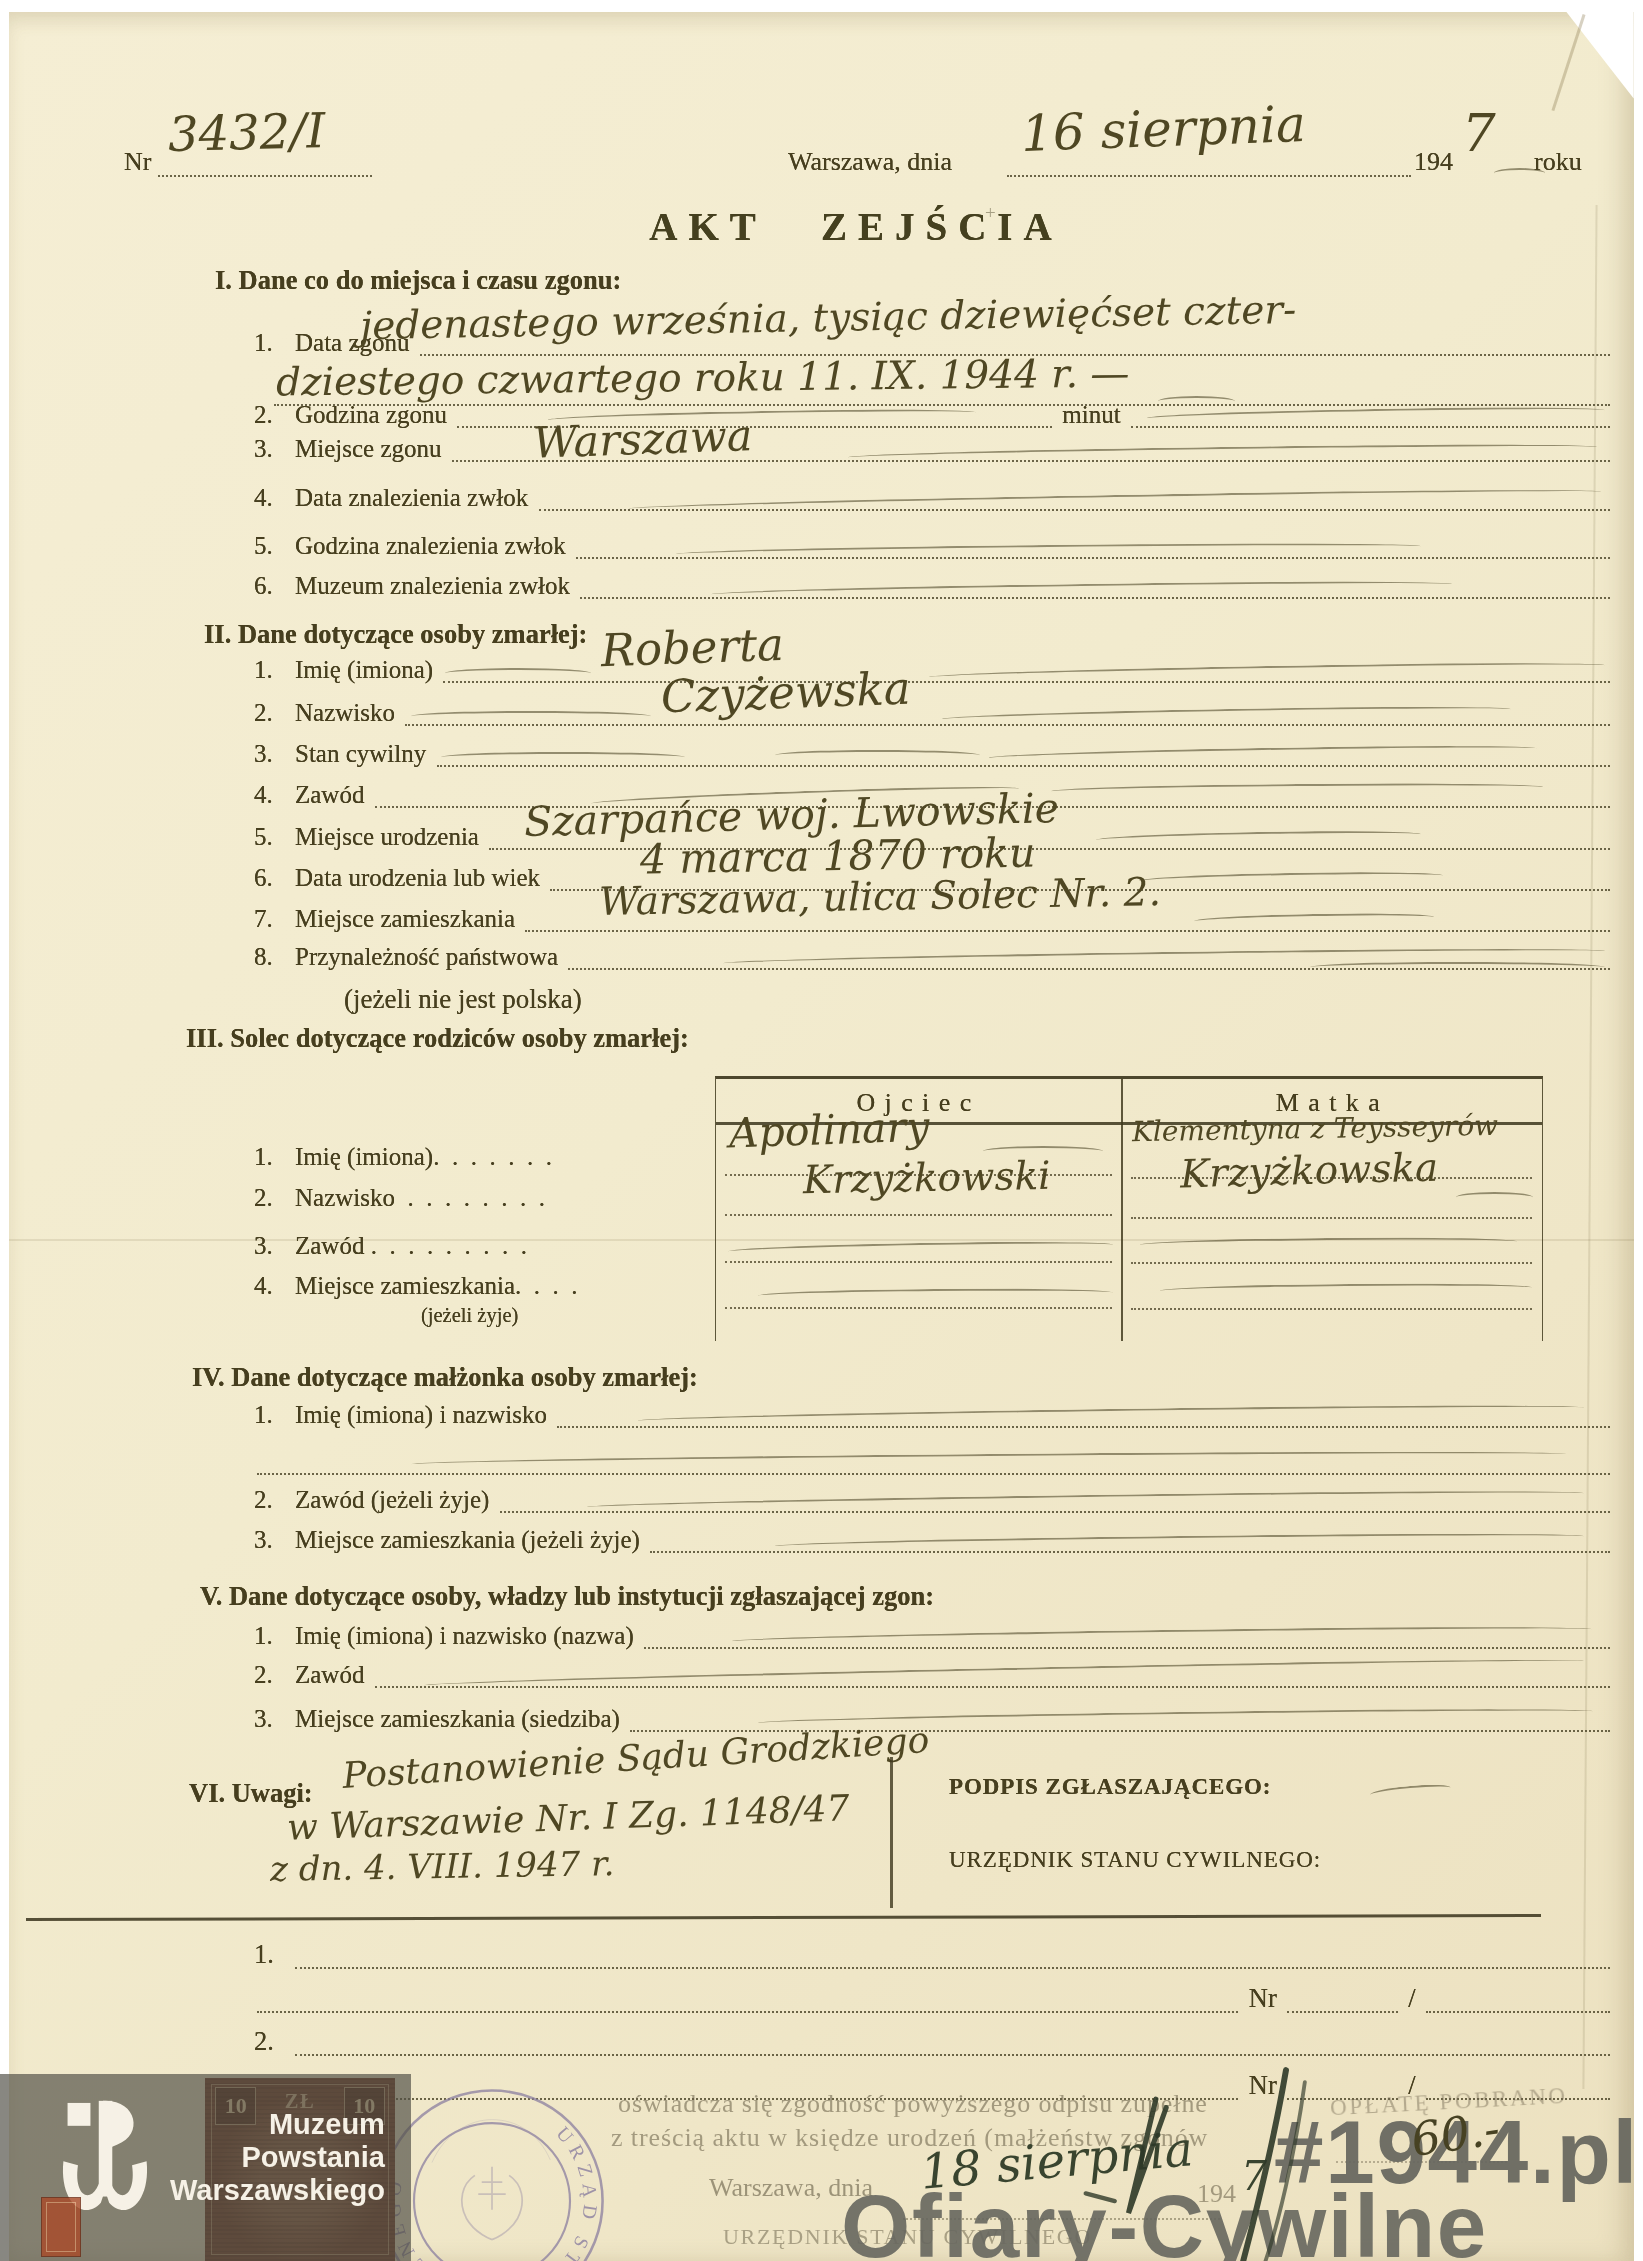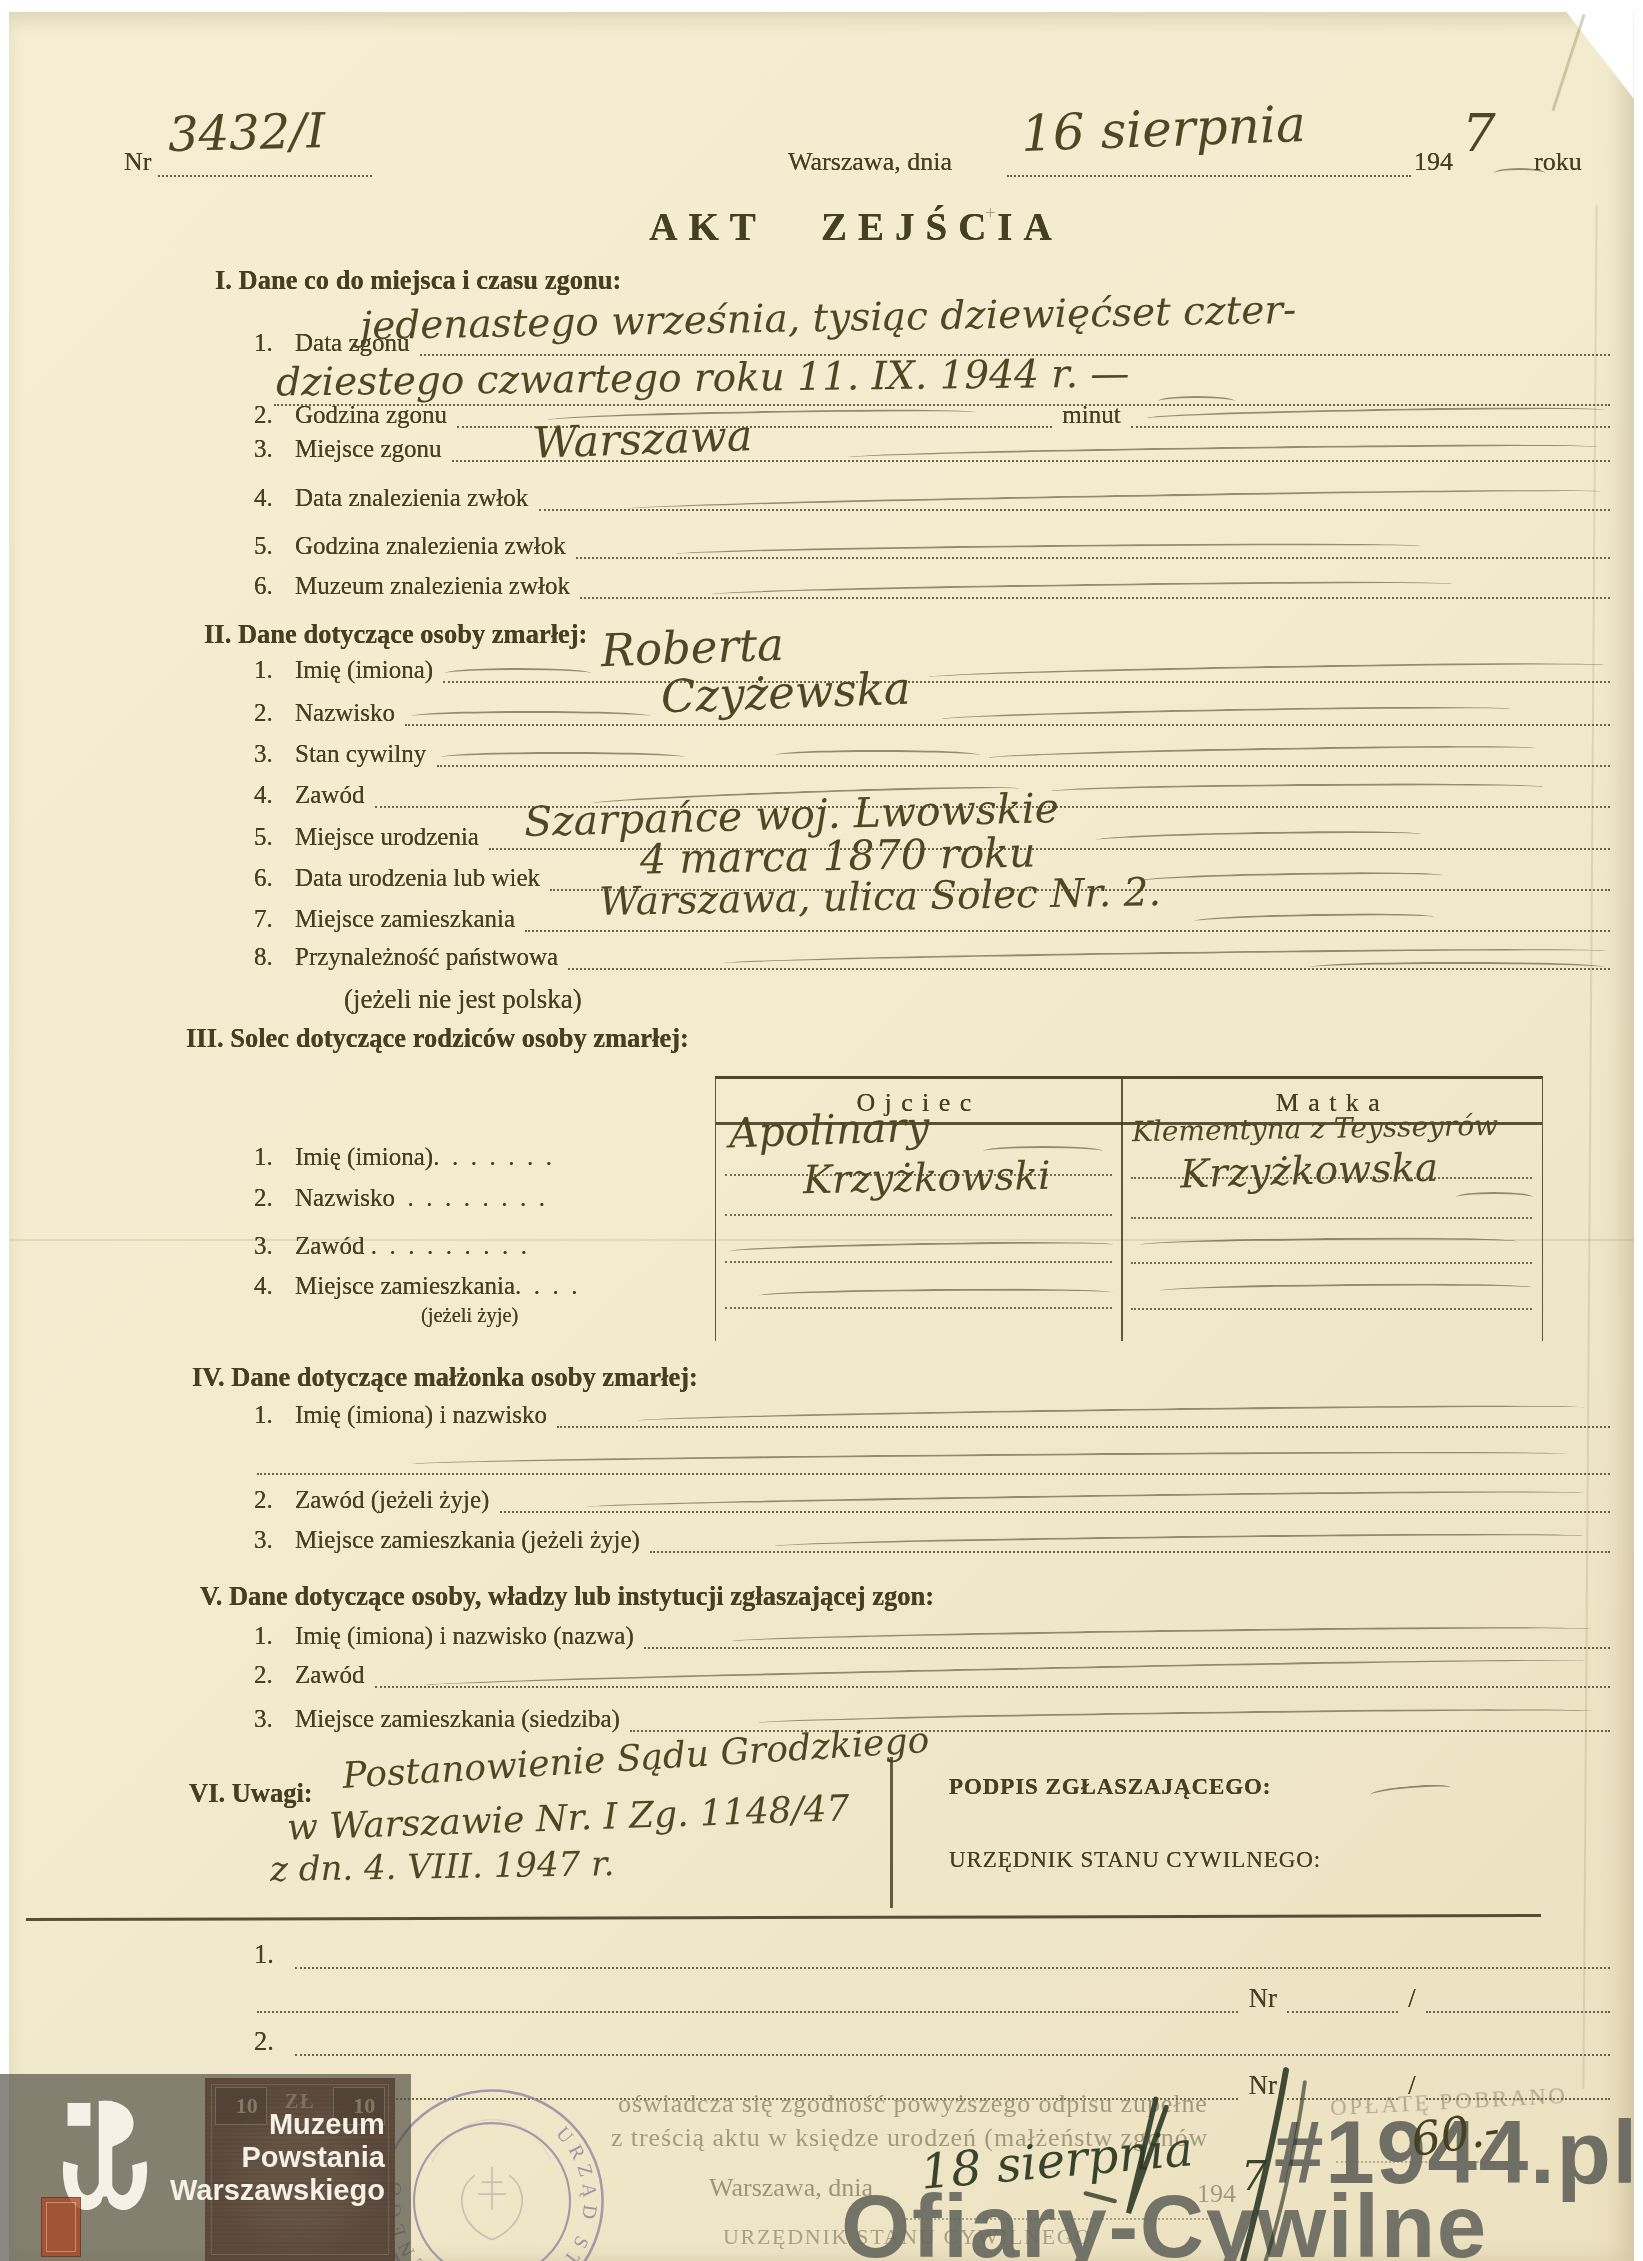--- a/index.html
+++ b/index.html
@@ -40,21 +40,21 @@
   .wm{position:absolute;font-family:"Liberation Sans",sans-serif;font-weight:bold;color:#67675f;white-space:nowrap;line-height:1;}
   .ovl{position:absolute;left:0;top:2074px;width:411px;height:188px;background:rgba(80,78,70,.68);}
   .ovl-txt{position:absolute;left:170px;top:34px;font-family:"Liberation Sans",sans-serif;font-weight:bold;
            font-size:29px;line-height:33px;color:#f6f1e6;text-align:right;}
   .rev{position:absolute;left:205px;top:2078px;width:190px;height:183px;background:#7b432a;
        background-image:repeating-linear-gradient(0deg,rgba(40,10,0,.18) 0 1.7px,rgba(0,0,0,0) 1.7px 4.3px),
        radial-gradient(circle at 50% 55%, rgba(235,200,150,.25) 0 28%, rgba(0,0,0,0) 60%);}
   .rev .inner{position:absolute;inset:6px;border:1.7px solid rgba(235,205,160,.55);}
   .rev .cb{position:absolute;width:39px;height:36px;border:1.7px solid rgba(238,210,165,.7);
            background:rgba(58,26,12,.45);color:#ecd2a6;font:bold 22px "Liberation Serif",serif;
-           display:flex;align-items:center;justify-content:center;padding-left:11px;}
+           display:flex;align-items:center;justify-content:center;}
   .rev .cur{position:absolute;left:0;right:0;top:12px;text-align:center;color:#ecd2a6;font:bold 20.5px "Liberation Serif",serif;opacity:.85;letter-spacing:1.7px;}
   .orange{position:absolute;left:41px;top:2197px;width:40px;height:60px;background:#aa4a28;opacity:.8;
           border:1.7px solid rgba(70,25,10,.6);box-sizing:border-box;}
   .orange:before{content:"";position:absolute;inset:4.3px;border:0.9px solid rgba(255,220,170,.5);}
 </style>
 </head>
 <body>
 
 <div class="paper"></div>
 <div class="fold"></div>

